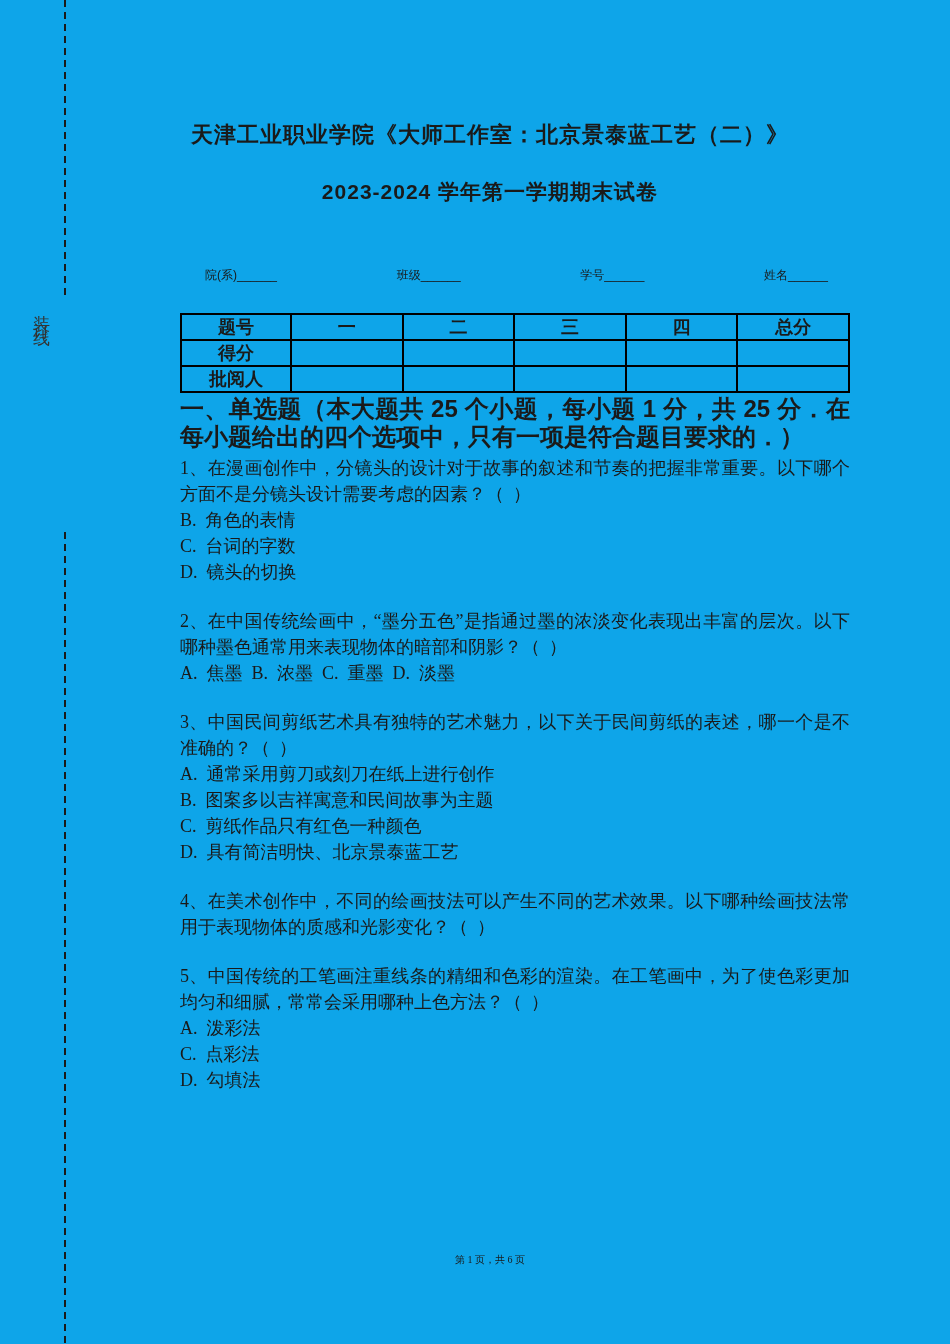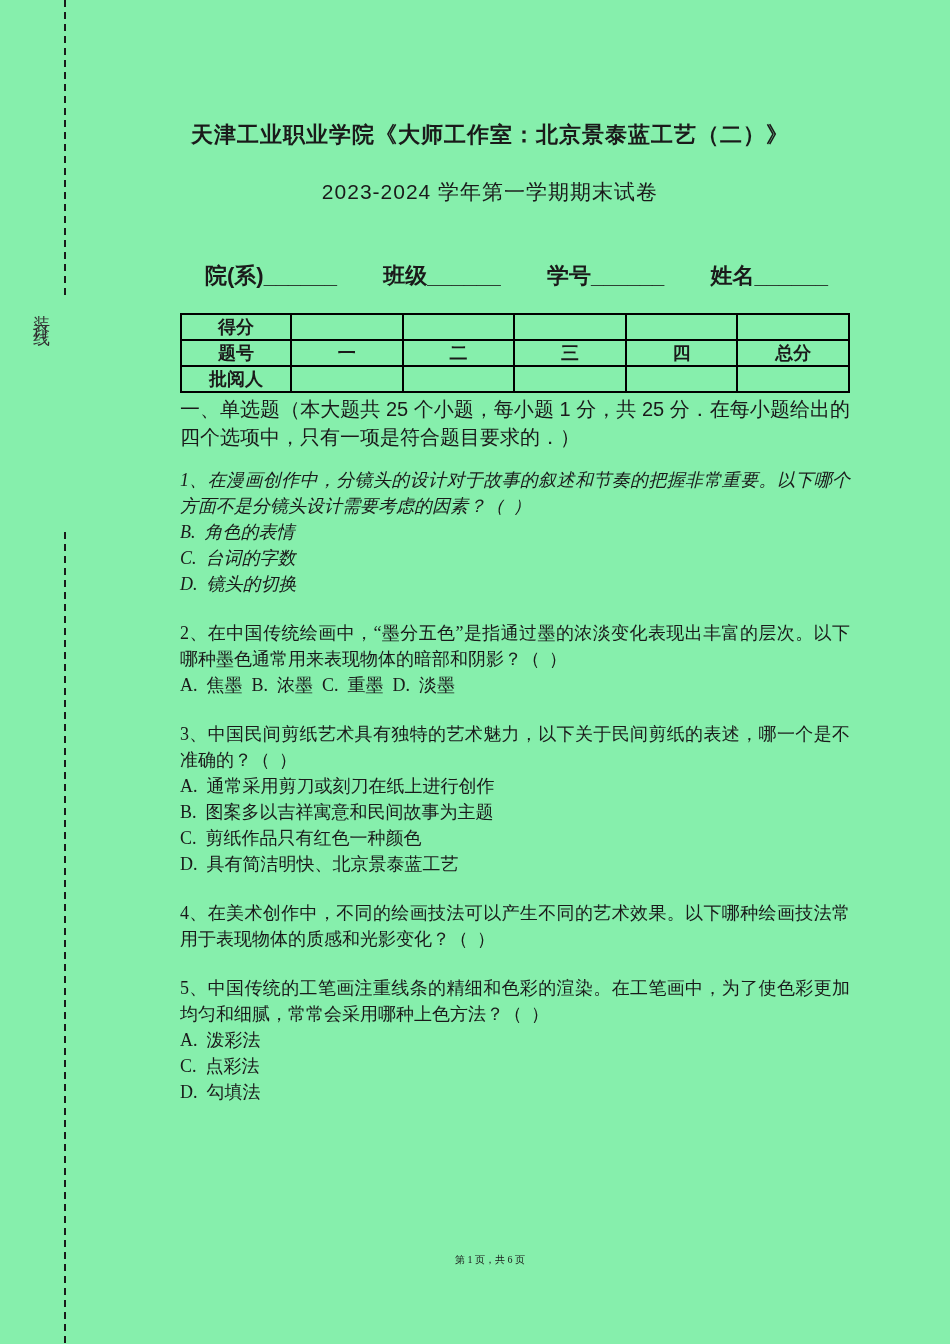--- a/index.html
+++ b/index.html
@@ -5,21 +5,21 @@
   * { box-sizing: border-box; margin: 0; padding: 0; }
   html, body { background: #ffffff; }
   body {
     width: 950px; height: 1344px;
     font-family: "Liberation Serif", "DejaVu Serif", serif;
     color: #1a1a1a;
   }
   .page {
     position: relative;
     width: 950px; height: 1344px;
-    background: #86efac;
+    background: #0ea5e9;
     overflow: hidden;
   }
 
   
   .binding-seg {
     position: absolute;
     left: 64px;
     width: 2px;
     background: repeating-linear-gradient(to bottom, #1a1a1a 0 7px, transparent 7px 12px);
   }
@@ -44,39 +44,39 @@
     font-family: "Liberation Sans", "DejaVu Sans", sans-serif;
   }
   .exam-title {
     font-size: 22px;
     font-weight: bold;
     letter-spacing: 1px;
   }
   .exam-subtitle {
     margin-top: 28px;
     font-size: 21px;
-    font-weight: normal;
+    font-weight: bold;
     letter-spacing: 1px;
   }
 
   
   .content {
     position: absolute;
     left: 180px; top: 263px;
     width: 670px;
   }
 
   .info-row {
     display: flex;
     justify-content: space-between;
     padding-left: 25px;
     padding-right: 22px;
     font-family: "Liberation Sans", "DejaVu Sans", sans-serif;
-    font-weight: bold;
-    font-size: 22px;
+    font-weight: normal;
+    font-size: 12px;
     height: 25px;
     line-height: 25px;
     align-items: center;
   }
 
   table.score-table {
     margin-top: 25px;
     width: 670px;
     border-collapse: collapse;
     table-layout: fixed;
@@ -89,28 +89,28 @@
     vertical-align: middle;
     font-size: 18px;
     font-weight: bold;
     padding: 0;
   }
   table.score-table col.c-label { width: 110px; }
 
   .section-heading {
     margin-top: 2px;
     font-family: "Liberation Sans", "DejaVu Sans", sans-serif;
-    font-weight: normal;
-    font-size: 20px;
+    font-weight: bold;
+    font-size: 24px;
     line-height: 28px;
     text-align: justify;
   }
 
   .question { margin-top: 23px; }
-  .question.first { margin-top: 16px; font-style: italic; }
+  .question.first { margin-top: 4px; }
   .q-text {
     font-size: 18px;
     line-height: 26px;
     text-align: justify;
     white-space: pre-wrap;
   }
   .q-option {
     font-size: 18px;
     line-height: 26px;
     white-space: pre-wrap;
@@ -152,36 +152,36 @@
       <colgroup>
         <col class="c-label">
           <col>
           <col>
           <col>
           <col>
           <col>
       </colgroup>
       <tbody>
           <tr>
-        <td>得分</td>
-        <td></td>
-        <td></td>
-        <td></td>
-        <td></td>
-        <td></td>
-      </tr>
-      <tr>
         <th>题号</th>
         <th>一</th>
         <th>二</th>
         <th>三</th>
         <th>四</th>
         <th>总分</th>
       </tr>
       <tr>
+        <td>得分</td>
+        <td></td>
+        <td></td>
+        <td></td>
+        <td></td>
+        <td></td>
+      </tr>
+      <tr>
         <td>批阅人</td>
         <td></td>
         <td></td>
         <td></td>
         <td></td>
         <td></td>
       </tr>
     </tbody>
       </table>
 

